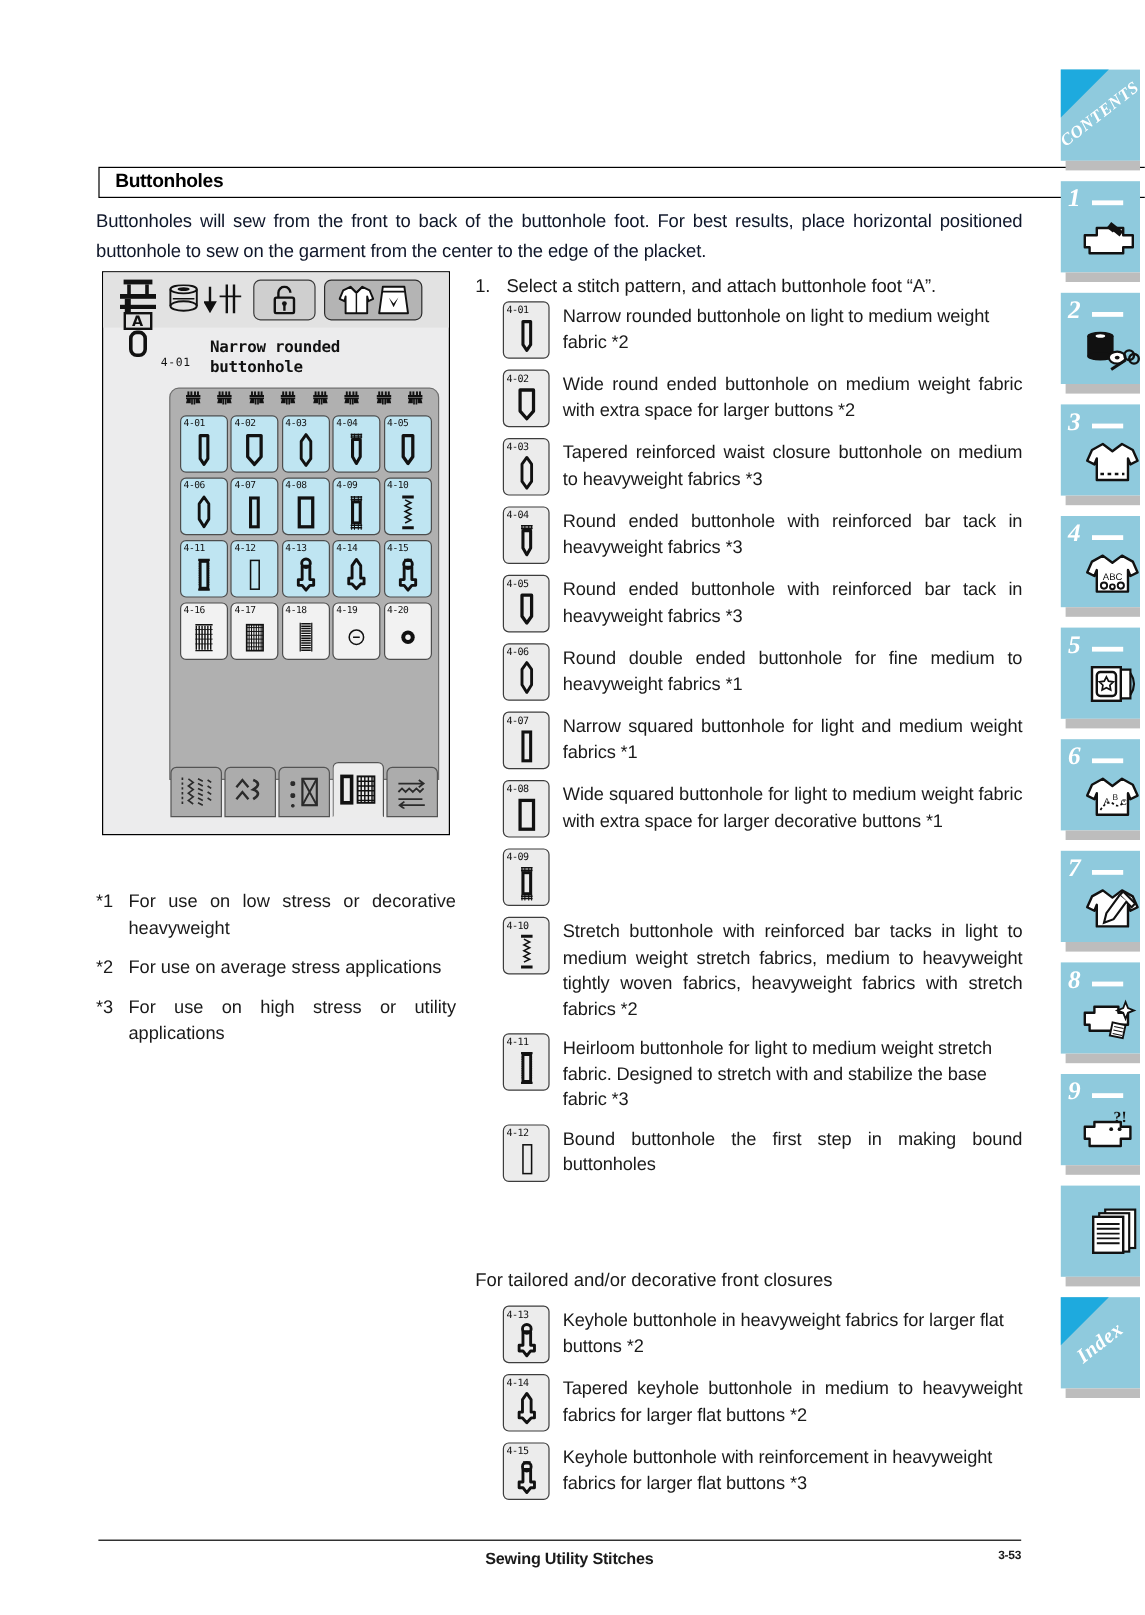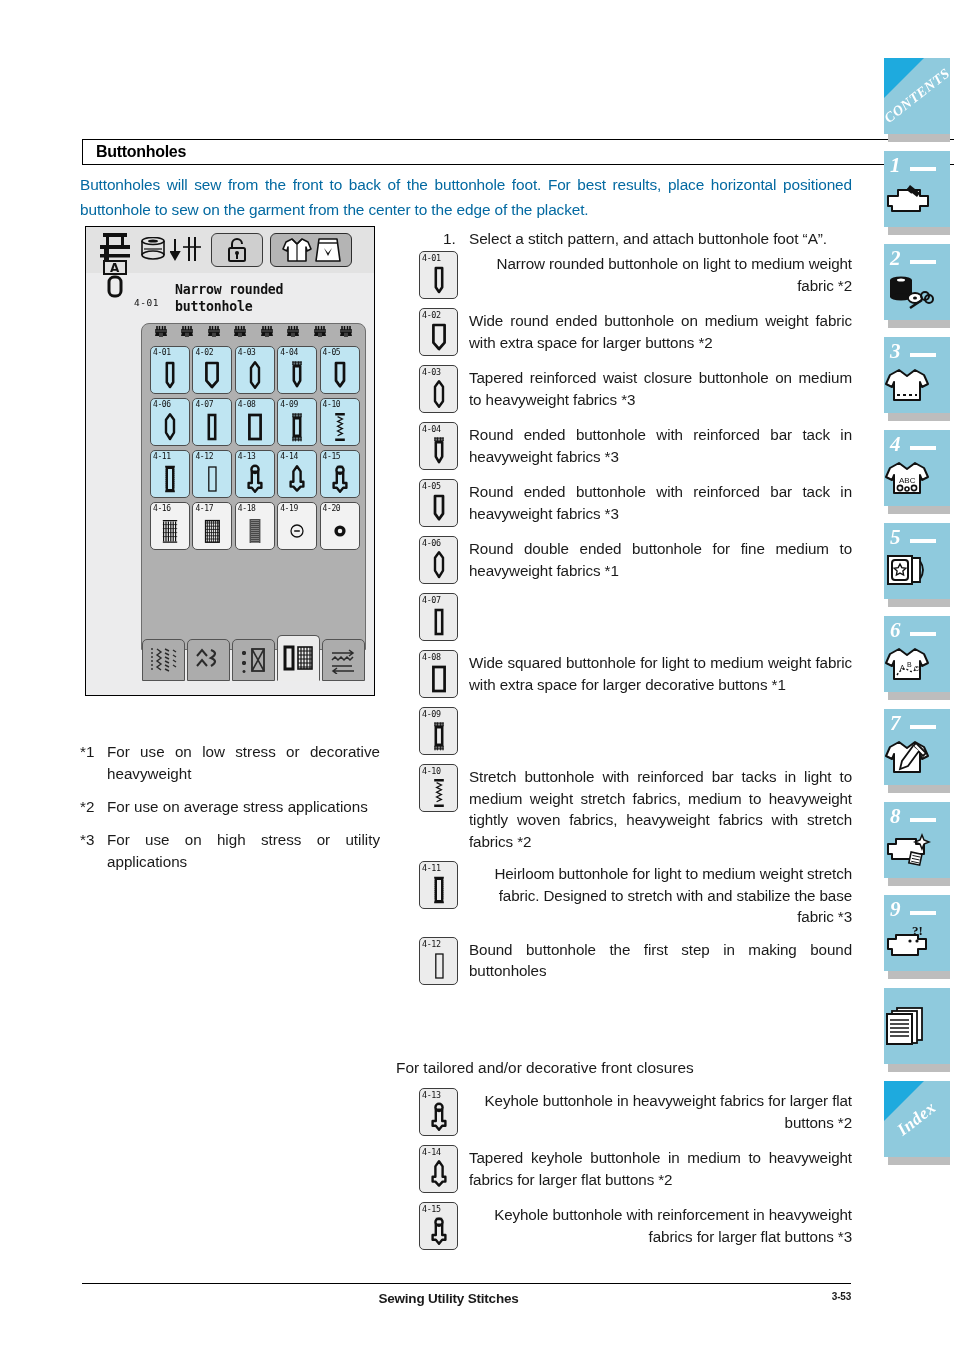--- a/index.html
+++ b/index.html
@@ -20,21 +20,21 @@
   }
   .section-header .title {
     font-family: "Liberation Sans", sans-serif;
     font-weight: bold; font-size: 16px; letter-spacing: -0.3px;
     padding-left: 13px; color: #000;
   }
 
   
   .intro {
     position: absolute; left: 80px; top: 172px; width: 772px;
-    font-size: 15.4px; line-height: 25px; color: #0369a1;
+    font-size: 15.4px; line-height: 25px; color: #0f172a;
     text-align: justify; letter-spacing: -0.12px;
   }
 
   
   .lcd-frame {
     position: absolute; left: 85px; top: 226px;
     width: 290px; height: 470px;
     border: 1.4px solid #000; background: #ececed;
   }
   .lcd-inner { position: relative; width: 100%; height: 100%; }
@@ -120,21 +120,21 @@
   
   .footnotes { position: absolute; left: 80px; top: 741px; width: 300px; }
   .fn { display: flex; margin-bottom: 11px; }
   .fn .mark { width: 27px; flex: 0 0 27px; font-size: 15.2px; line-height: 22px; }
   .fn .txt  { flex: 1; font-size: 15.2px; line-height: 22px; text-align: justify; }
   .fn .txt.nojust { text-align: left; }
 
   
   .step1 {
     position: absolute; left: 396px; top: 228px; width: 456px;
-    font-size: 15.4px; line-height: 22px; letter-spacing: -0.1px; margin-left: 47px;
+    font-size: 15.4px; line-height: 22px; letter-spacing: -0.1px;
   }
   .step1 .num { display:inline-block; width: 26px; }
 
   
   .desc-list { position: absolute; left: 419px; top: 251px; width: 433px; }
   .drow { display: flex; align-items: flex-start; margin-bottom: 9px; }
   .dicon {
     flex: 0 0 39px; width: 39px; height: 48px; margin-right: 11px;
     background: #ececec; border: 1.3px solid #3d3d3d; border-radius: 5px;
     position: relative; overflow: hidden;
@@ -145,35 +145,35 @@
     letter-spacing: -0.4px;
   }
   .dicon .gl {
     position:absolute; left:0; right:0; top: 12px; bottom:2px;
     display:flex; align-items:center; justify-content:center;
   }
   .dtext {
     flex: 1; font-size: 15.2px; line-height: 21.5px;
     text-align: justify; letter-spacing: -0.1px; padding-top: 2px;
   }
-  .dtext.nojust { text-align: right; }
+  .dtext.nojust { text-align: left; }
 
   .subhead {
     position: absolute; left: 396px; top: 1057px; width: 456px;
     font-size: 15.4px; line-height: 22px;
   }
   .desc-list-2 { position: absolute; left: 419px; top: 1088px; width: 433px; }
 
   
   .footer-rule {
     position: absolute; left: 82px; top: 1283px; width: 769px;
     border-top: 1.4px solid #000;
   }
   .footer-center {
-    position: absolute; left: 64px; top: 1291px; width: 769px;
+    position: absolute; left: 90px; top: 1291px; width: 769px;
     text-align: center; font-size: 13.5px; font-weight: bold; letter-spacing:-0.2px;
   }
   .footer-page {
     position: absolute; right: 103px; top: 1291px;
     font-size: 10px; font-weight: bold; letter-spacing:-0.2px;text-align:center;
   }
 
   
   .sidebar { position: absolute; left: 884px; top: 58px; width: 70px; }
   .stab {
@@ -188,21 +188,21 @@
     position: absolute; left: 6px; top: 2px;
     font-family: "Liberation Serif", serif;
     font-style: italic; font-weight: bold; font-size: 21px; color: #fff;
   }
   .stab .sdash {
     position: absolute; left: 26px; top: 16px; width: 26px; height: 3.5px;
     background: #fff;
   }
   .stab .sart {
     position: absolute; left: 0; right: 0; bottom: 3px; height: 50px;
-    display:flex; align-items:center; justify-content:flex-start;
+    display:flex; align-items:center; justify-content:flex-end;
   }
   .stab.corner .tri {
     position: absolute; left: 0; top: 0; width: 0; height: 0;
     border-left: 40px solid #1eaade; border-bottom: 40px solid transparent;
   }
   .stab.corner .word {
     position: absolute; left: 0; top: 0; width: 66px; height: 76px;
     display: flex; align-items: center; justify-content: center;
   }
   .stab.corner .word span {
@@ -669,20 +669,21 @@
       </div>
       <div class="drow">
         <span class="dicon">
                      <span class="lbl">4-07</span>
                      <span class="gl">
             <svg width="24" height="30" viewBox="0 0 30 36">
               <rect x="11" y="3" width="8" height="30" stroke="#111" fill="none" stroke-width="3.2"></rect>
             </svg>
           </span>
                    </span>
+                   <span class="dtext">Narrow squared buttonhole for light and medium weight fabrics *1</span>
       </div>
       <div class="drow">
         <span class="dicon">
                      <span class="lbl">4-08</span>
                      <span class="gl">
             <svg width="24" height="30" viewBox="0 0 30 36">
               <rect x="8" y="3" width="14" height="30" stroke="#111" fill="none" stroke-width="3.4"></rect>
             </svg>
           </span>
                    </span>

